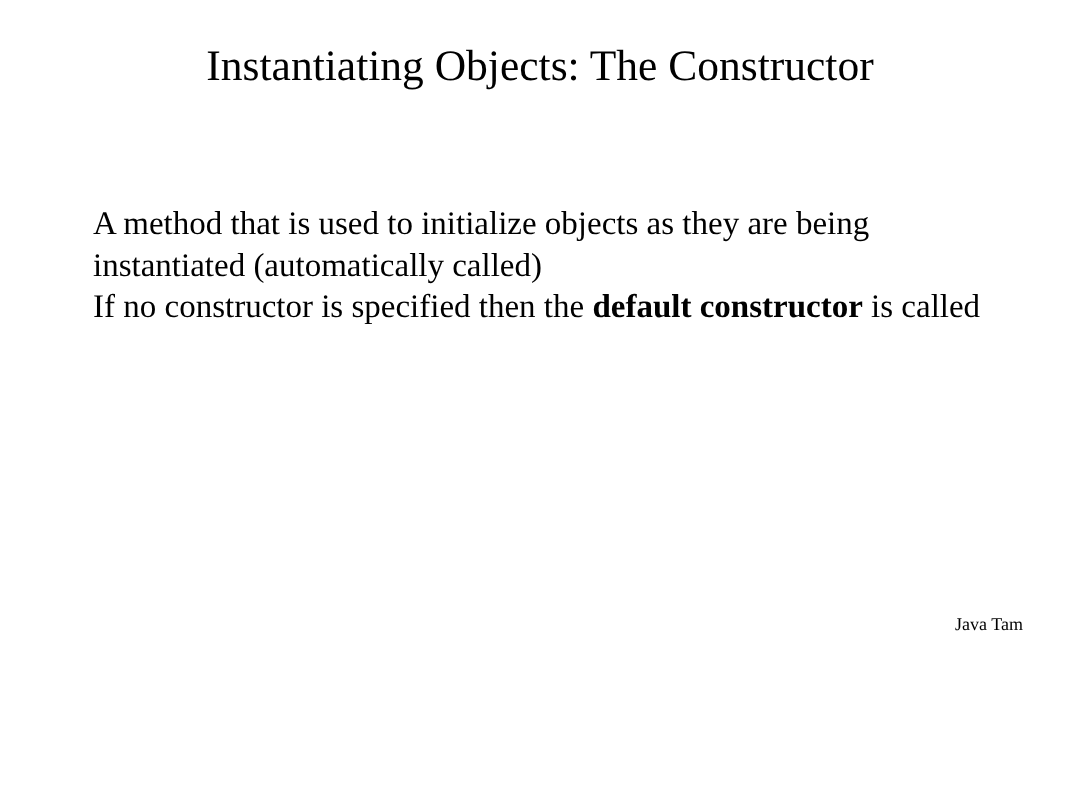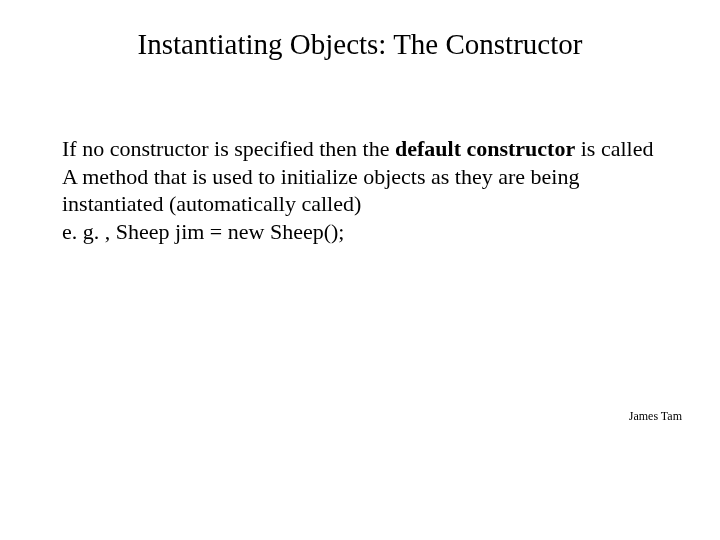--- a/index.html
+++ b/index.html
@@ -12,21 +12,20 @@
   .footer-left { position: absolute; bottom: 20px; left: 62px; font-size: 12px; }
   .footer-right { position: absolute; bottom: 20px; right: 38px; font-size: 12px; }
 </style>
 </head>
 <body>
 
 <div class="slide">
   <div class="title">Instantiating Objects: The Constructor</div>
 
   <div class="body">
+    <div class="para">A method that is used to initialize objects as they are being instantiated (automatically called)</div>
     <div class="para">
       <span>If no constructor is specified then the </span><span class="bold">default constructor</span><span> is called</span>
     </div>
-    <div class="para">A method that is used to initialize objects as they are being instantiated (automatically called)</div>
-    <div class="para">e. g. , Sheep jim = new Sheep();</div>
   </div>
 
-  <div class="footer-right">James Tam</div>
+  <div class="footer-right">Java Tam</div>
 </div>
 
 </body></html>

